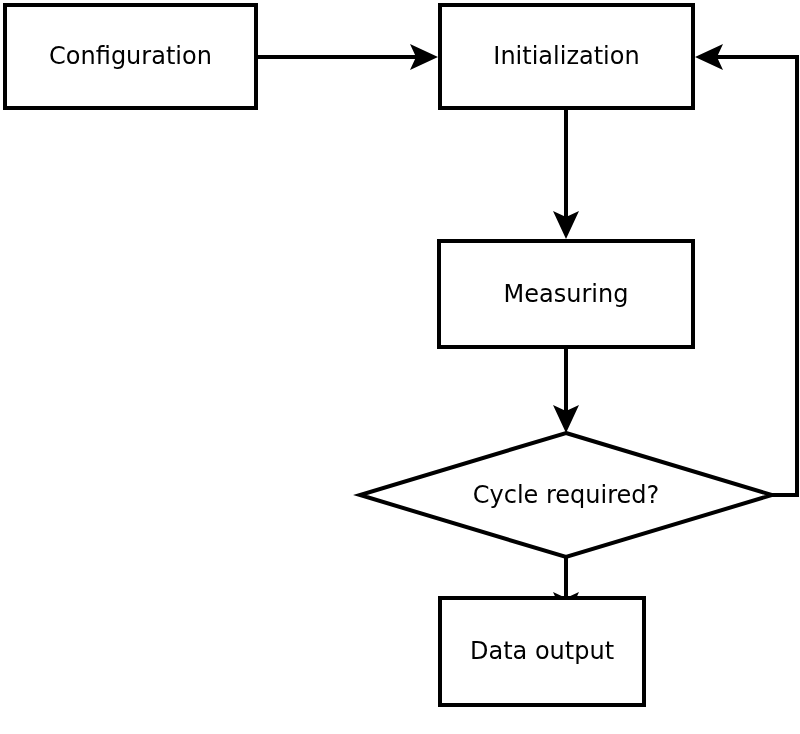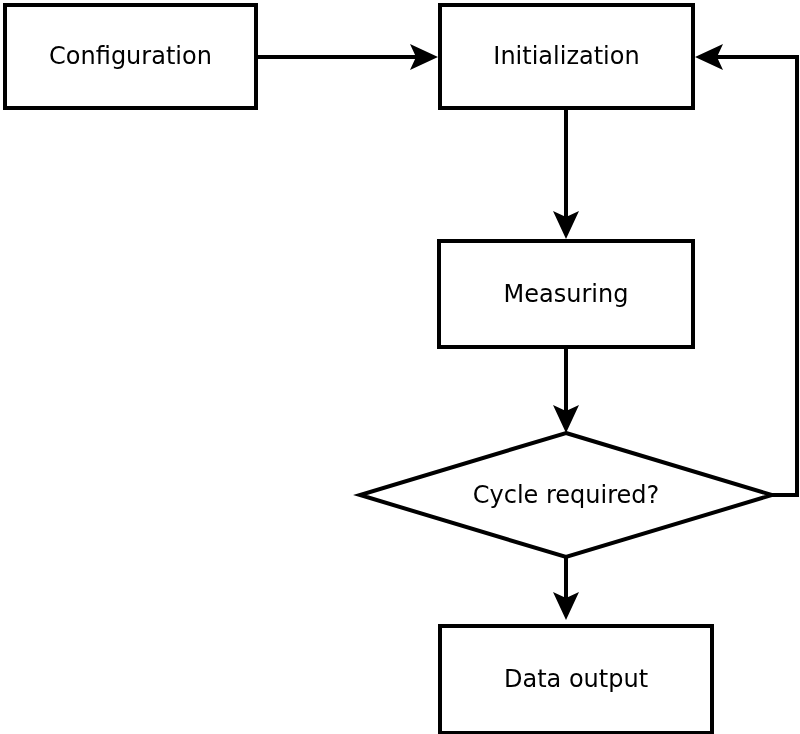--- a/index.html
+++ b/index.html
@@ -103,21 +103,21 @@
   </div>
 
   <div class="node" style="left:438px; top:3px; width:257px; height:107px;">
     <span>Initialization</span>
   </div>
 
   <div class="node" style="left:437px; top:239px; width:258px; height:110px;">
     <span>Measuring</span>
   </div>
 
-  <div class="node" style="left:438px; top:624px; width:276px; height:111px;">
+  <div class="node" style="left:438px; top:596px; width:208px; height:111px;">
     <span>Data output</span>
   </div>
 
   <div class="diamond-label" style="left:360px; top:433px; width:412px; height:124px;">
     <span>Cycle required?</span>
   </div>
 
 </div>
 
 </body></html>

